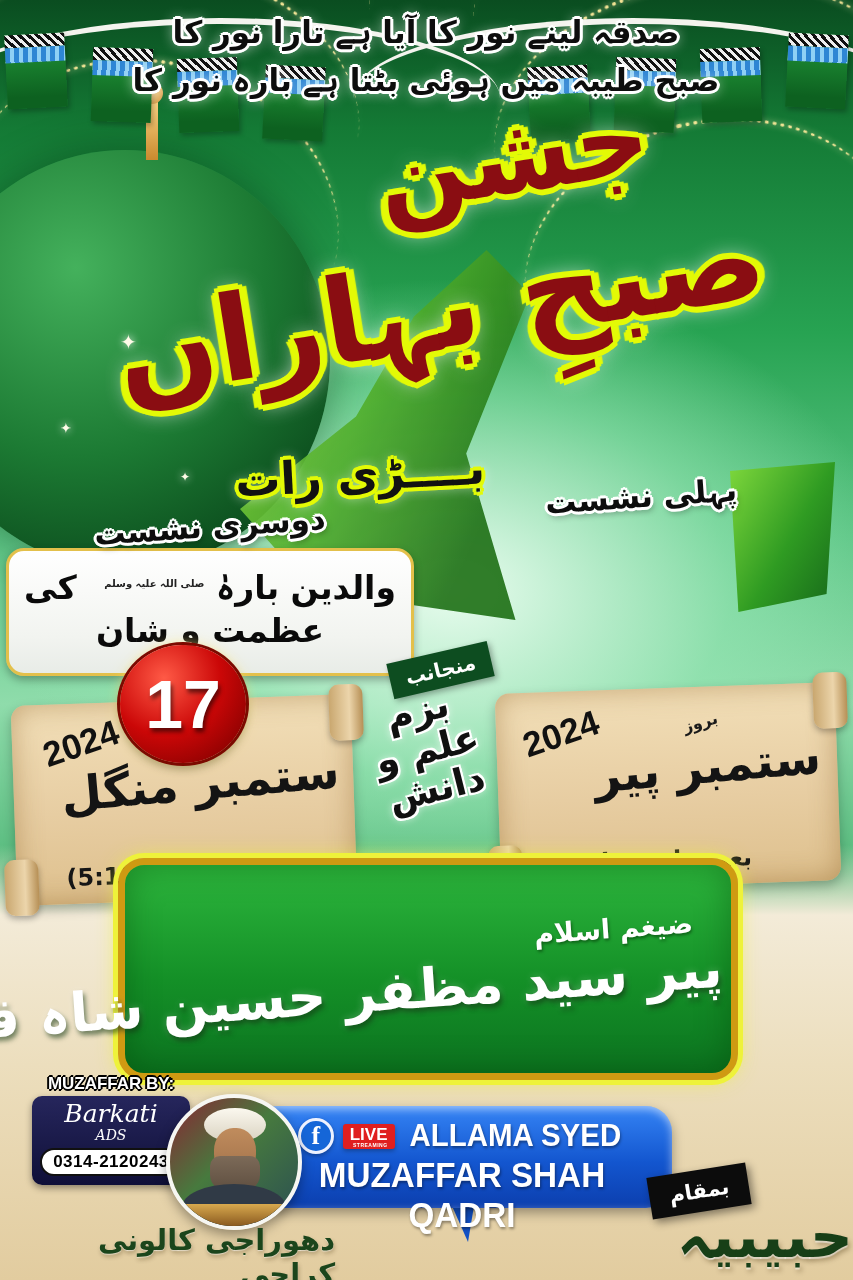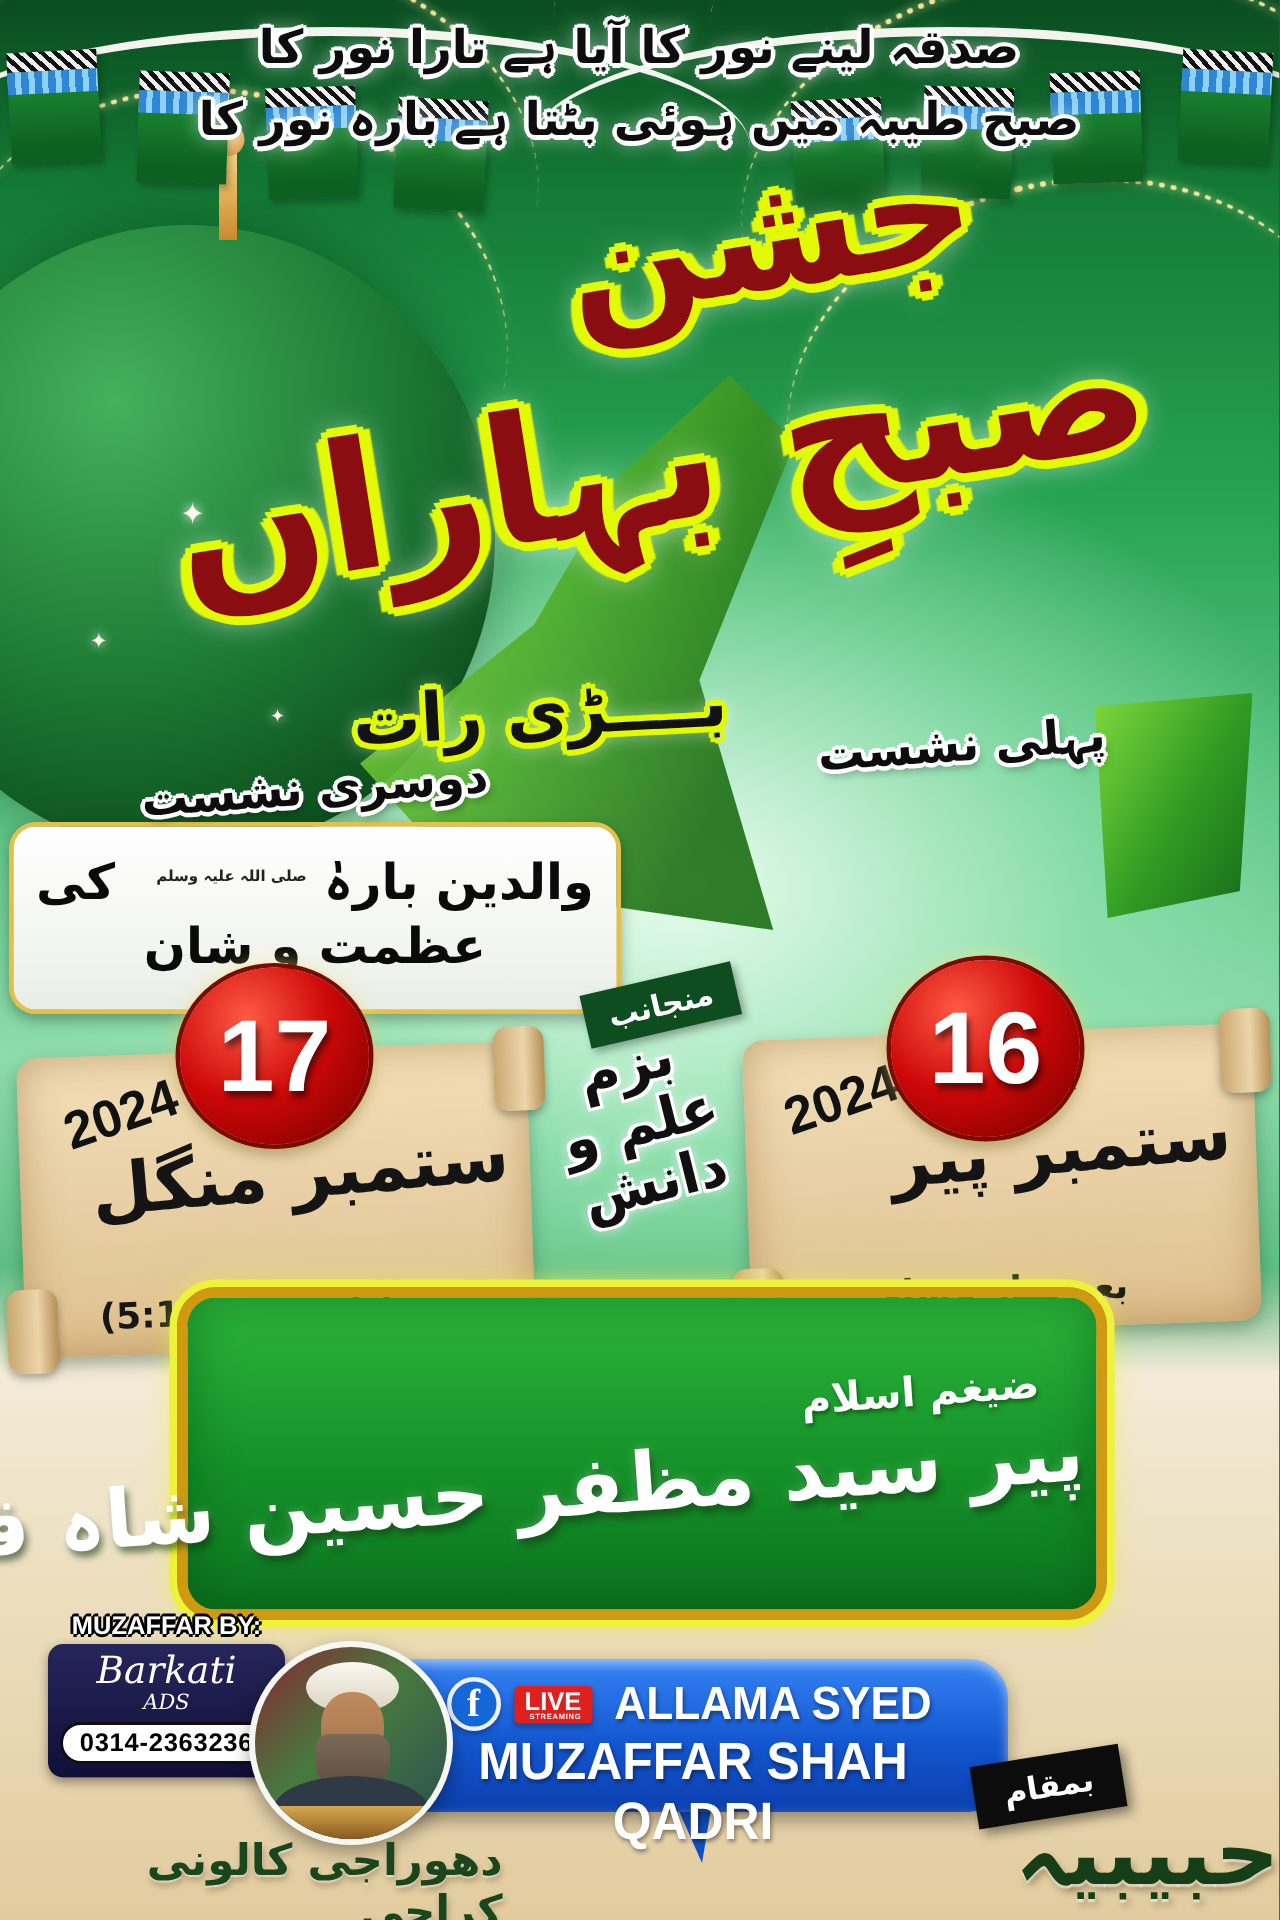--- a/index.html
+++ b/index.html
@@ -249,21 +249,20 @@
       <span>کی عظمت و شان</span>
     </div>
   </div>
 
   <div class="scroll scroll-right">
     <span class="sc-broz">بروز</span>
     <span class="sc-year">2024</span>
     <span class="sc-month">ستمبر پیر</span>
     <span class="sc-time">بعد نماز عشاء</span>
   </div>
-  <div class="date-circle circle-16">16</div>
 
   <div class="scroll scroll-left">
     <span class="sc-broz">بروز</span>
     <span class="sc-year">2024</span>
     <span class="sc-month">ستمبر منگل</span>
     <span class="sc-time">بعد اذانِ فجر (5:15)</span>
   </div>
   <div class="date-circle circle-17">17</div>
 
   <div class="organizer">
@@ -278,21 +277,21 @@
   <div class="gbanner">
     <div class="gb-honor">ضیغم اسلام</div>
     <div class="gb-name">پیر سید مظفر حسین شاہ قادری</div>
   </div>
 
   <div class="designer">
     <div class="d-head">MUZAFFAR BY:</div>
     <div class="d-box">
       <div class="d-name">Barkati</div>
       <div class="d-sub">ADS</div>
-      <div class="d-phone">0314-2363236</div>
+      <div class="d-phone">0314-2120243</div>
     </div>
   </div>
 
   <div class="blue-tail"></div>
   <div class="bluebar">
     <div class="bb-row1">
       <span class="fb-circle">f</span>
       <span class="live-badge">
         <div class="live-main">LIVE</div>
         <div class="live-sub">STREAMING</div>

